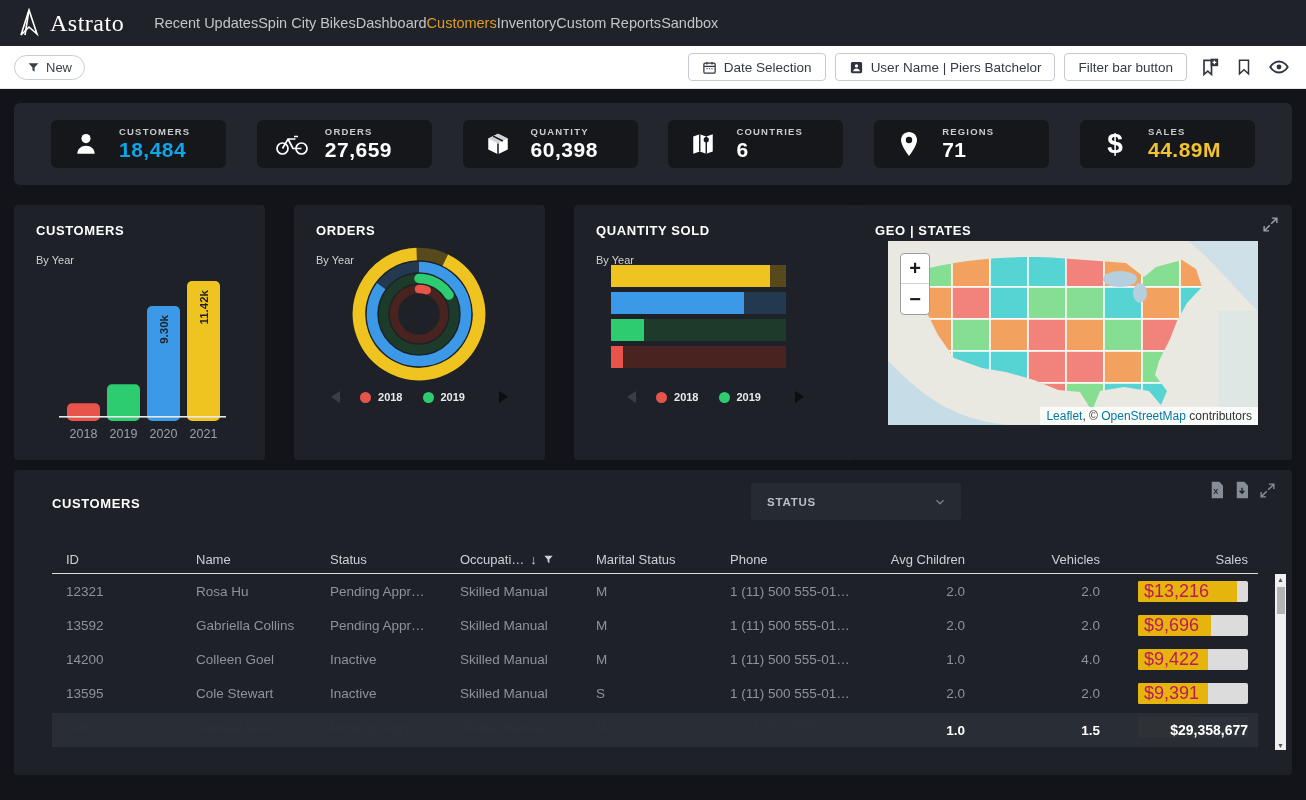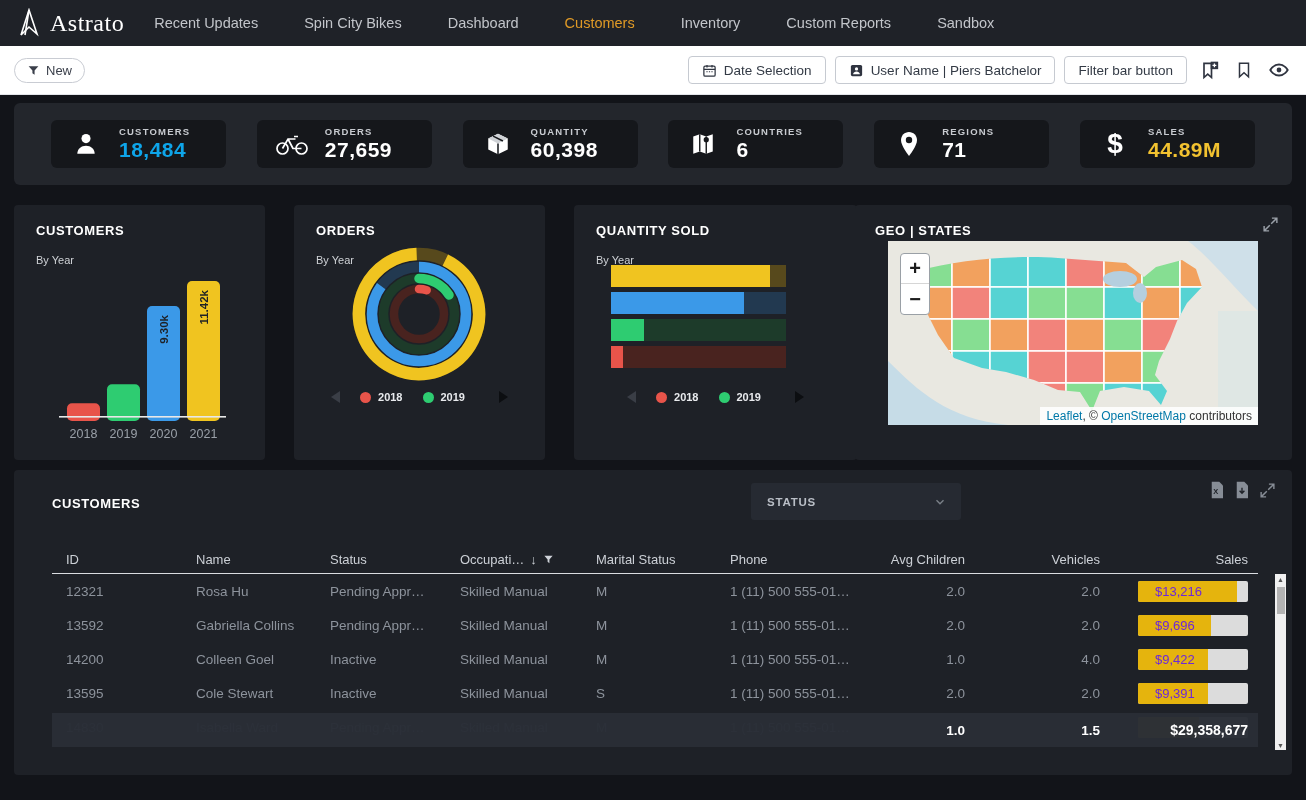--- a/index.html
+++ b/index.html
@@ -5,26 +5,26 @@
   * { margin:0; padding:0; box-sizing:border-box; }
   html,body { width:1306px; height:800px; }
   body { font-family:"Liberation Sans", sans-serif; background:#121419; overflow:hidden; }
   #app { position:relative; width:1306px; height:800px; background:#121419; }
 
   
   .topnav { position:absolute; top:0; left:0; right:0; height:46px; background:#1f2228;
             display:flex; align-items:center; padding:0 16px; }
   .logo { display:flex; align-items:center; gap:8px; }
   .logo-text { font-family:"Liberation Serif", serif; font-size:24px; color:#ffffff; letter-spacing:.5px; }
-  .nav-items { display:flex; align-items:center; margin-left:30px; gap:46px; }
+  .nav-items { display:flex; align-items:center; margin-left:30px; }
   .nav-item { font-size:14.5px; color:#c2c5ca; cursor:pointer; white-space:nowrap; }
   .nav-item.active { color:#e09a26; }
 
   
-  .toolbar { position:absolute; top:46px; left:0; right:0; height:49px; background:#ffffff;
+  .toolbar { position:absolute; top:46px; left:0; right:0; height:43px; background:#ffffff;
              border-bottom:1px solid #e3e5e9; display:flex; align-items:center; padding:0 14px; }
   .pill { display:flex; align-items:center; gap:6px; border:1px solid #c9ccd3; border-radius:14px;
           height:25px; padding:0 12px; font-size:13px; color:#3a3f4a; background:#fff; cursor:pointer; }
   .toolbar-right { margin-left:auto; display:flex; align-items:center; gap:9px; }
   .tb-btn { display:flex; align-items:center; gap:7px; border:1px solid #c6cad1; border-radius:4px;
             height:28px; padding:0 13px; font-size:13.5px; color:#333a45; background:#fff; cursor:pointer; white-space:nowrap; }
   .tb-icon { width:26px; height:26px; display:flex; align-items:center; justify-content:center; cursor:pointer; }
 
   
   .kpi-band { position:absolute; top:103px; left:14px; right:14px; height:82px; background:#23262c;
@@ -78,21 +78,21 @@
   .thead-line { position:absolute; left:38px; top:103px; width:1206px; height:1px; background:#dadde1; }
 
   .rows-area { position:absolute; left:38px; top:104px; width:1206px; height:176px; }
   .tr { height:34px; align-items:center; }
   .td { font-size:13.5px; color:#8d939c; padding-left:14px; white-space:nowrap; overflow:hidden; text-overflow:ellipsis; }
   .td.right { text-align:right; padding-left:0; padding-right:10px; }
   .tr.faded .td { color:#464b53; }
   .sales-cell { display:flex; justify-content:flex-end; padding-right:10px; }
   .sales-bar { width:110px; height:21px; background:#dcdcdc; border-radius:2px; position:relative; overflow:hidden; }
   .sales-bar .fill { position:absolute; left:0; top:0; bottom:0; background:#e5b40d; }
-  .sales-bar .lbl { position:relative; font-size:13px; color:#6d28d9; line-height:21px; padding-left:17px; }
+  .sales-bar .lbl { position:relative; font-size:18px; color:#be185d; line-height:21px; padding-left:6px; }
   .tr.faded .sales-bar { opacity:.35; }
 
   .totals-row { position:absolute; left:0; top:139px; width:1206px; height:34px;
                 background:rgba(42,46,55,.93); align-items:center; }
   .totals-row .td { color:#ffffff; font-weight:bold; }
   .totals-row .td.sales { font-size:14px; }
 
   .vscroll { position:absolute; right:-28px; top:0; width:11px; height:176px; background:#f0f0f0; }
   .vscroll .arr { position:absolute; left:0; width:11px; height:10px; font-size:7px; color:#555;
                   display:flex; align-items:center; justify-content:center; cursor:pointer; }

